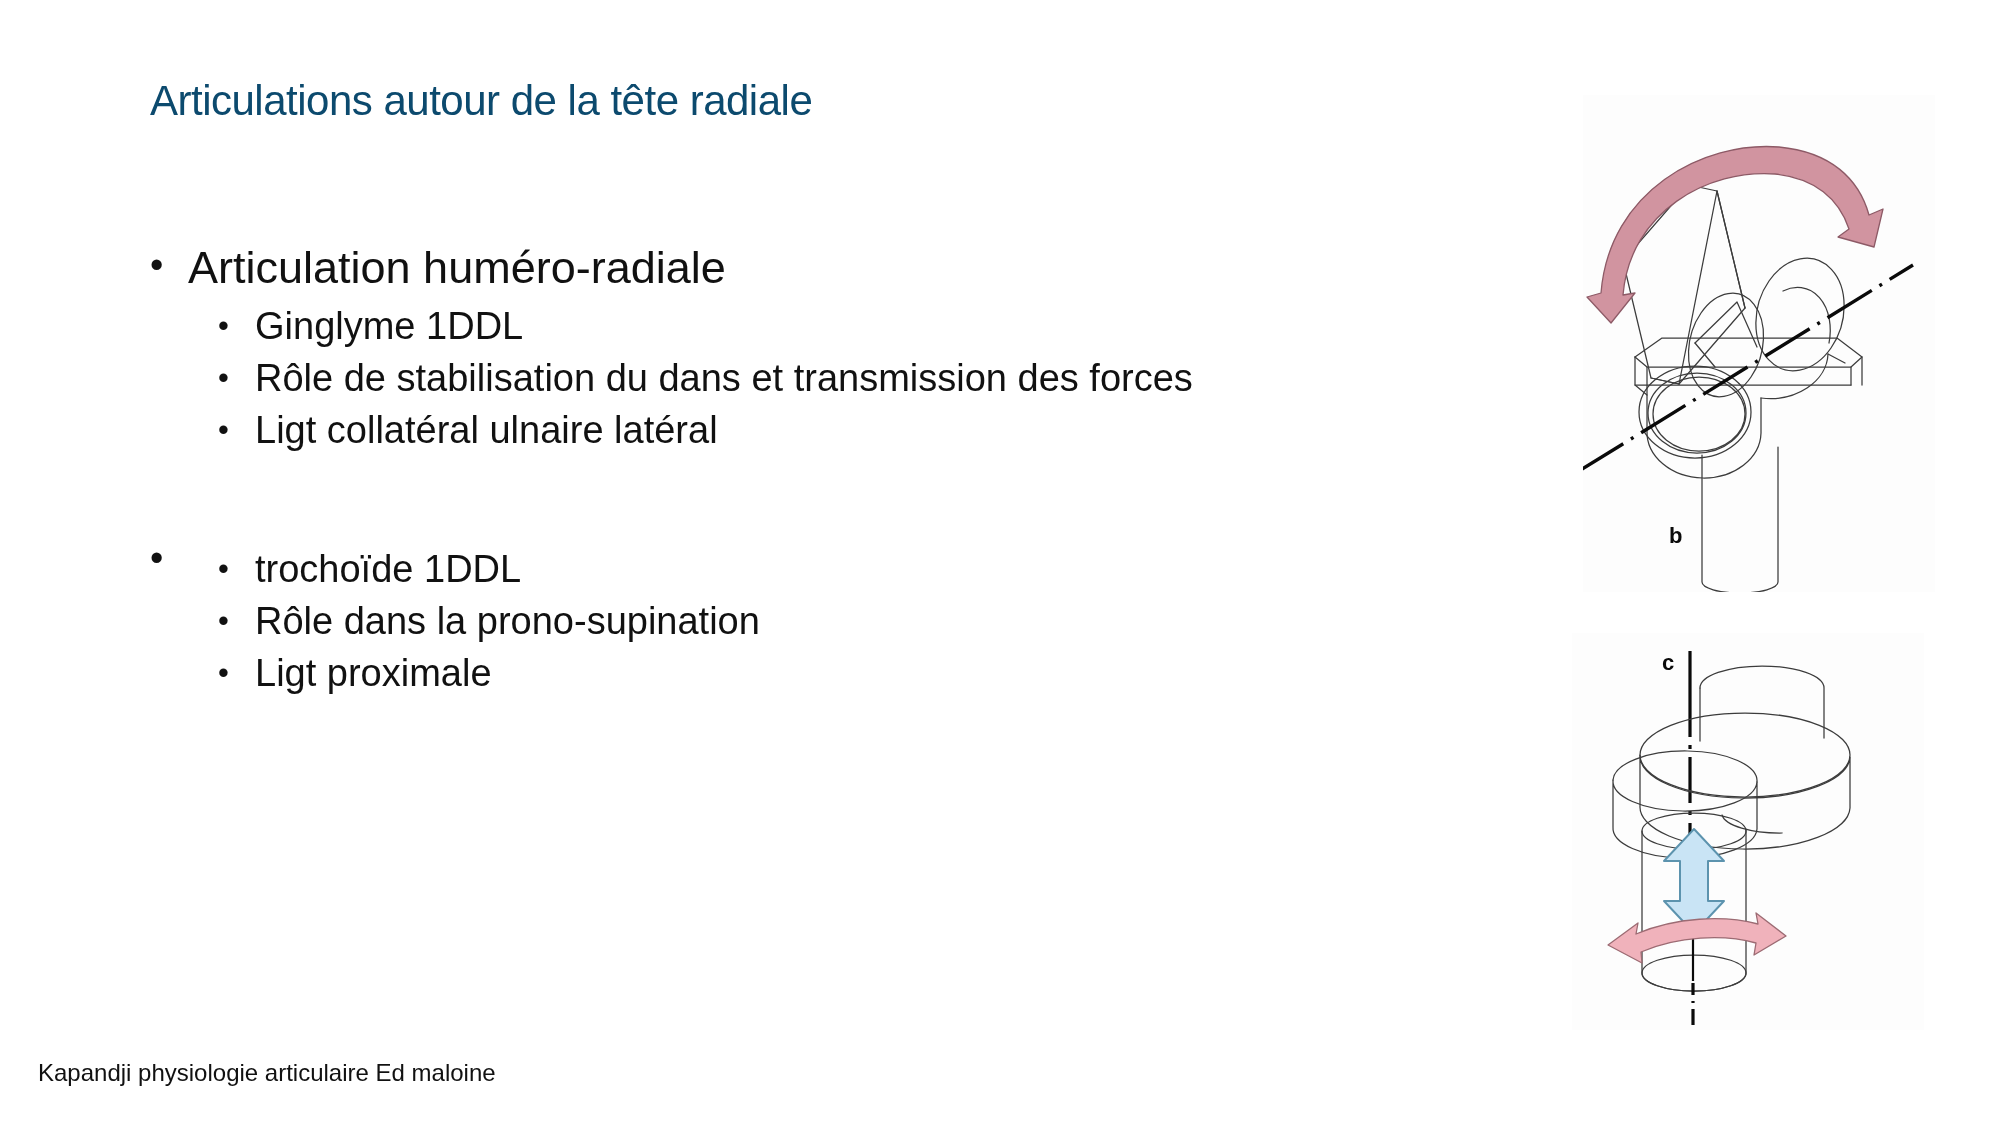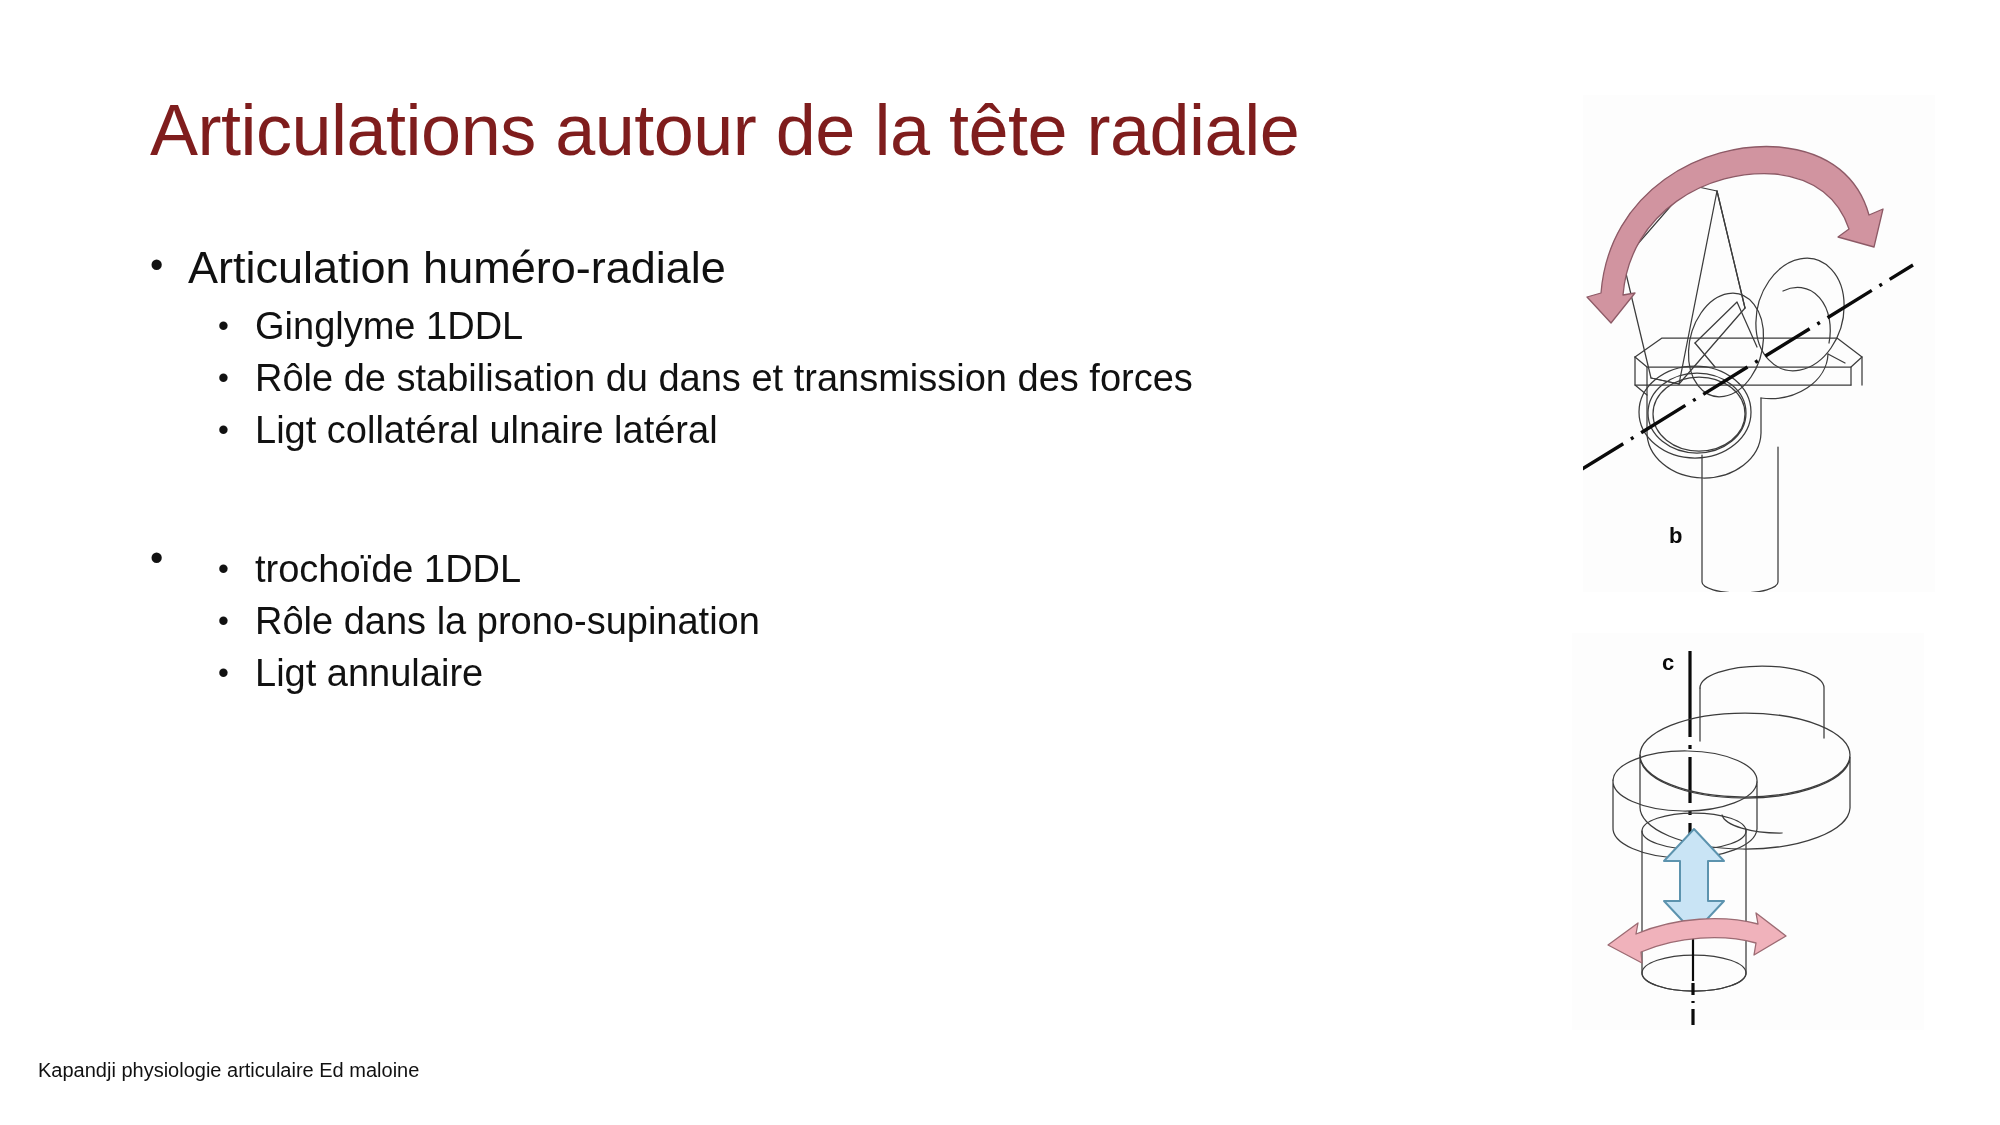--- a/index.html
+++ b/index.html
@@ -16,26 +16,26 @@
     width: 2000px;
     height: 1125px;
     background: #ffffff;
     overflow: hidden;
   }
 
   
   #slide-title {
     position: absolute;
     left: 150px;
-    top: 91px;
+    top: 78px;
     width: 1380px;
-    font-size: 72px;
+    font-size: 42px;
     line-height: 1.1;
     font-weight: 400;
-    color: #7f1d1d;
+    color: #0c4a6e;
     letter-spacing: -0.5px;
     white-space: nowrap;
   }
 
   
   #body-block {
     position: absolute;
     left: 150px;
     top: 243px;
     width: 1400px;
@@ -75,21 +75,21 @@
     color: #111111;
   }
   .group-gap { height: 80px; }
   .sub-wrap { margin-top: 8px; }
 
   
   #footnote {
     position: absolute;
     left: 38px;
     top: 1059px;
-    font-size: 20px;
+    font-size: 24px;
     color: #111111;
     white-space: nowrap;
   }
 
   
   .figure-frame {
     position: absolute;
     background: #fdfdfd;
     overflow: hidden;
   }
@@ -153,21 +153,21 @@
       <div class="l2">
         <span class="bullet">•</span>
         <span>trochoïde 1DDL</span>
       </div>
       <div class="l2">
         <span class="bullet">•</span>
         <span>Rôle dans la prono-supination</span>
       </div>
       <div class="l2">
         <span class="bullet">•</span>
-        <span>Ligt annulaire</span>
+        <span>Ligt proximale</span>
       </div>
     </div>
   </div>
 
   <div id="footnote">Kapandji physiologie articulaire Ed maloine</div>
 
   <div class="figure-frame" id="figure-b">
     <svg viewBox="0 0 352 497" preserveAspectRatio="none">
       <g fill="none" stroke="#3c3c3c" stroke-width="1.25" stroke-linejoin="round" stroke-linecap="round">
 

